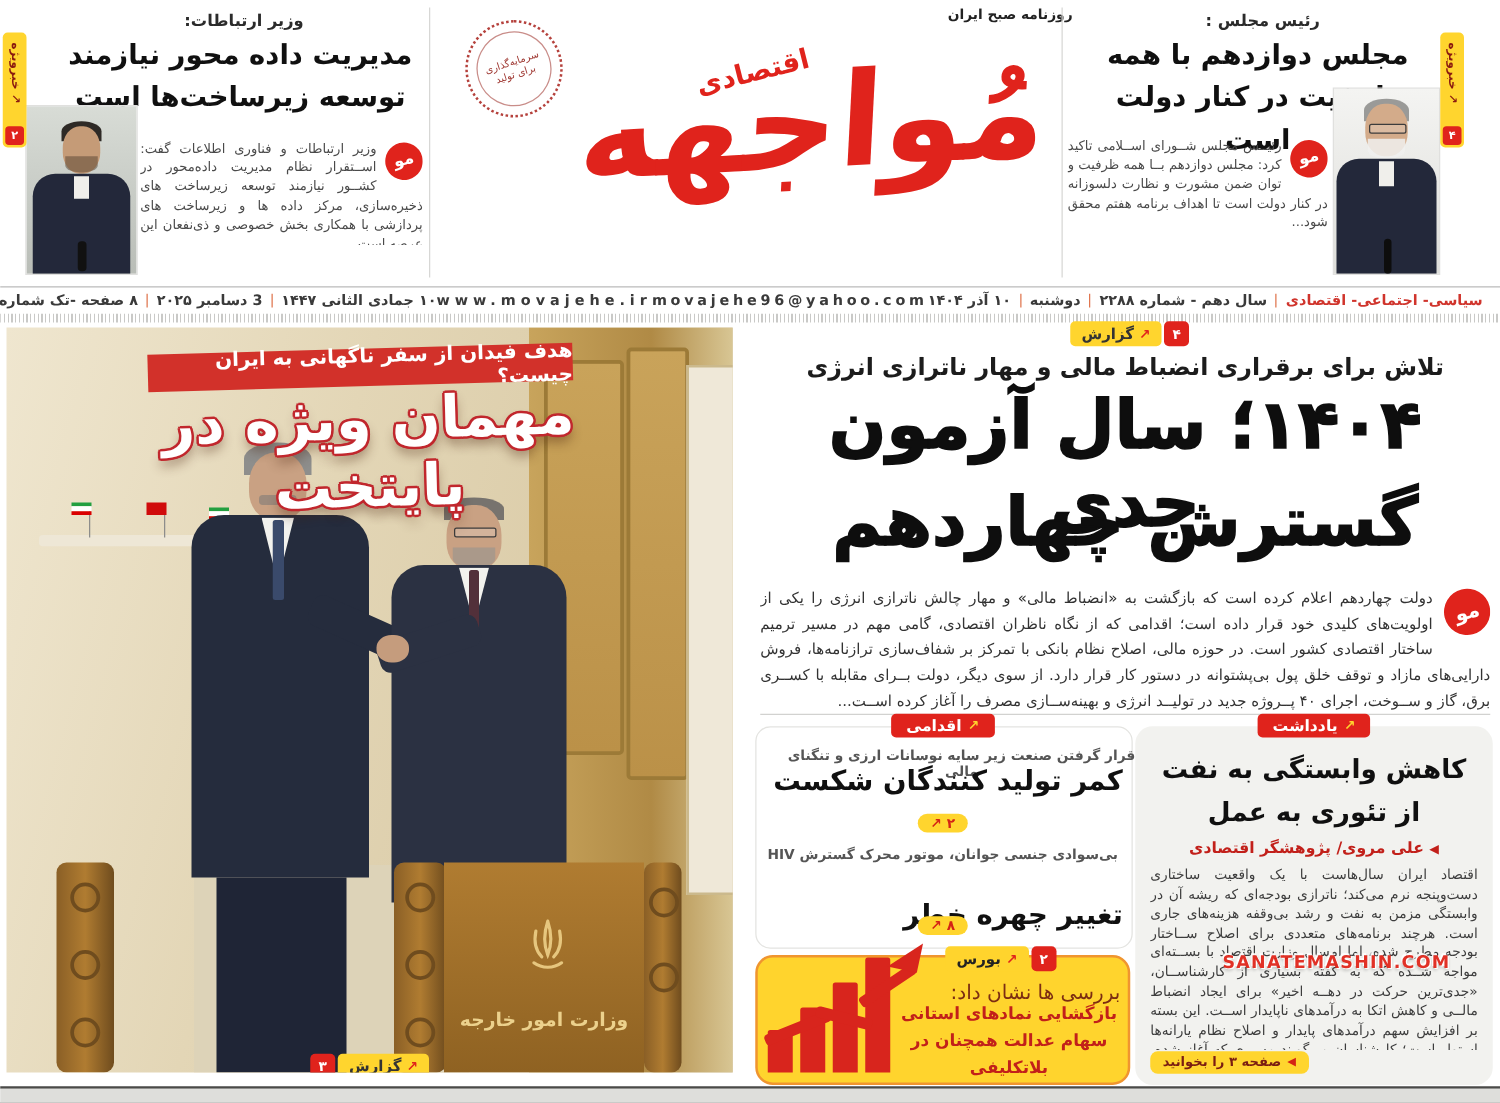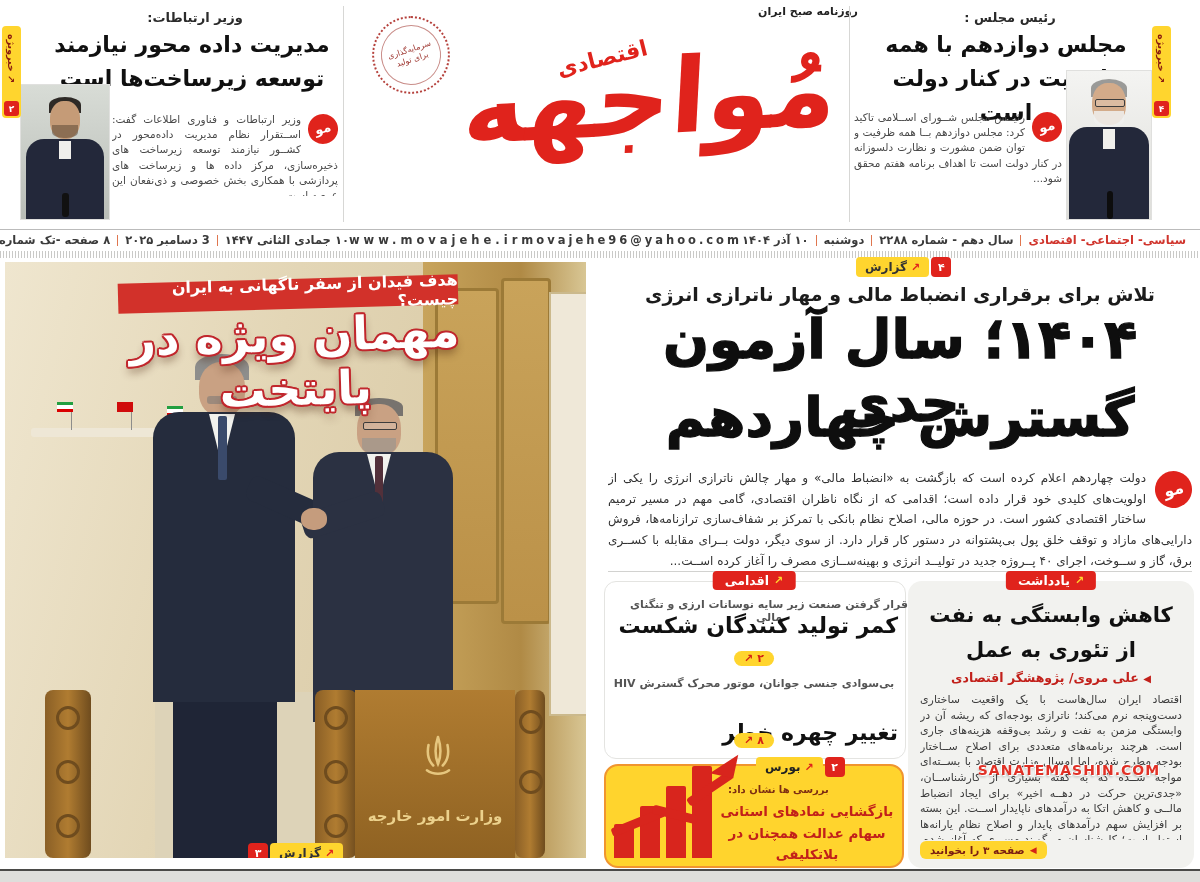--- a/index.html
+++ b/index.html
@@ -70,22 +70,22 @@
   .h-rule{position:absolute;left:608px;top:571px;width:584px;height:1px;background:#d2d2d0;}
 
   
   .vi-box{position:absolute;left:604px;top:581px;width:300px;height:176px;border:1.5px solid #e4e4e1;border-radius:12px;}
   .vi-k{position:absolute;width:288px;text-align:center;font-size:11px;font-weight:bold;color:#555;}
   .vi-h{position:absolute;width:288px;text-align:right;font-size:22px;font-weight:bold;color:#101010;}
 
   
   .bourse{position:absolute;left:604px;top:764px;width:300px;height:104px;background:#ffd42d;
           border:2px solid #f0952f;border-radius:14px;box-sizing:border-box;}
-  .bourse-k{position:absolute;left:728px;top:784px;width:168px;text-align:left;font-size:10px;
-            font-weight:bold;color:#7c2d12;}
+  .bourse-k{position:absolute;left:728px;top:784px;width:168px;text-align:right;font-size:16px;
+            font-weight:normal;color:#7c2d12;}
   .bourse-h{position:absolute;left:716px;top:801px;width:182px;text-align:center;font-size:13.5px;
             font-weight:bold;color:#c2201a;line-height:1.6;}
   .bar{position:absolute;background:#d8251d;border-radius:2px 2px 0 0;}
   .arrow-seg{position:absolute;background:#d8251d;border-radius:3px;}
   .arrow-head{position:absolute;width:0;height:0;border-bottom:24px solid #d8251d;border-left:24px solid transparent;}
 
   
   .note-box{position:absolute;left:908px;top:581px;width:286px;height:287px;background:#f2f2ef;border-radius:14px;}
   .note-h{position:absolute;left:916px;top:598px;width:270px;text-align:center;font-size:21px;
           font-weight:bold;color:#101010;line-height:1.65;}

